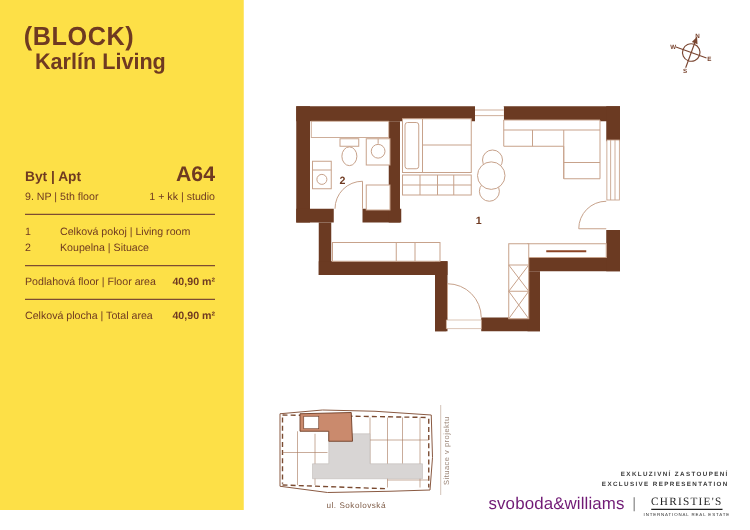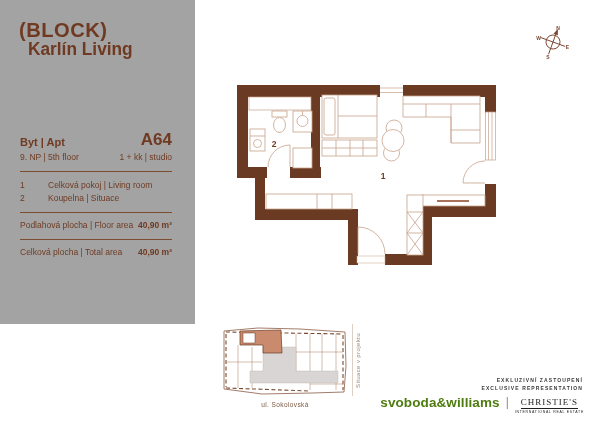--- a/index.html
+++ b/index.html
@@ -3,22 +3,22 @@
 <meta charset="utf-8">
 <style>
   html,body { margin:0; padding:0; }
   body { font-family:"Liberation Sans", sans-serif; }
   .page {
     position:relative; width:600px; height:424px; background:#ffffff;
     overflow:hidden;
   }
   
   .sidebar {
-    position:absolute; left:0; top:0; width:195px; height:324px;
-    background:#a3a3a3; color:#6F3A21;
+    position:absolute; left:0; top:0; width:195px; height:408px;
+    background:#fde047; color:#6F3A21;
   }
   .logo { position:absolute; left:19px; top:19px; line-height:1.0; }
   .logo-block { font-size:21px; font-weight:bold; letter-spacing:0.5px; transform:scaleX(0.96); transform-origin:left; }
   .logo-karlin { font-size:18px; font-weight:bold; margin-left:9px; margin-top:0px; transform:scaleX(0.96); transform-origin:left; }
   .info { position:absolute; left:20px; top:131px; width:152px; }
   .apt-row { display:flex; justify-content:space-between; align-items:flex-end;gap:15px; }
   .apt-label { font-size:11px; font-weight:bold; }
   .apt-number { font-size:17px; font-weight:bold; line-height:1; }
   .floor-row { display:flex; justify-content:space-between; font-size:8.5px; margin-top:4px; }
   .divider { border:0; border-top:1px solid #7D4C32; margin:9px 0 0 0; height:0; }
@@ -40,21 +40,21 @@
     writing-mode:vertical-rl; transform:rotate(180deg);
     font-size:6px; color:#9B8577; letter-spacing:0.4px;
     display:flex; align-items:center; justify-content:center;
   }
   
   .rep-block {
     position:absolute; right:17px; top:377px; text-align:right;
     font-size:5px; font-weight:bold; letter-spacing:1.1px; color:#3A3A3A; line-height:1.55;
   }
   .brands { position:absolute; right:16px; top:391px; display:flex; align-items:center; gap:6px; }
-  .brand-sw { font-size:13.5px; font-weight:bold; color:#4d7c0f; letter-spacing:0.1px; }
+  .brand-sw { font-size:13.5px; font-weight:normal; color:#701a75; letter-spacing:0.1px; }
   .brand-sep { color:#8A8A8A; font-size:12px; font-weight:normal; margin-top:-1px; }
   .brand-christies { text-align:center; color:#1F1F1F; }
   .christies-name {
     font-family:"Liberation Serif", serif; font-size:9px; letter-spacing:1px;
     border-bottom:1px solid #1F1F1F; padding-bottom:1px; display:inline-block;
   }
   .christies-sub { font-size:3.5px; letter-spacing:0.7px; margin-top:1px; color:#1F1F1F; }
 </style>
 </head>
 <body>
@@ -82,21 +82,21 @@
           <span class="room-num">1</span>
           <span>Celková pokoj | Living room</span>
         </div>
         <div class="room-row">
           <span class="room-num">2</span>
           <span>Koupelna | Situace</span>
         </div>
       </div>
       <hr class="divider">
       <div class="area-row">
-        <span>Podlahová plocha | Floor area</span>
+        <span>Podlahová floor | Floor area</span>
         <span class="area-value">40,90 m²</span>
       </div>
       <hr class="divider">
       <div class="area-row">
         <span>Celková plocha | Total area</span>
         <span class="area-value">40,90 m²</span>
       </div>
     </div>
   </div>
 

